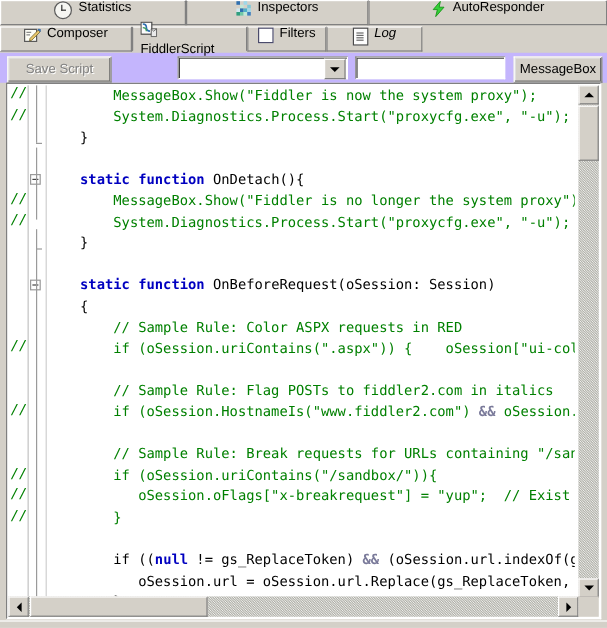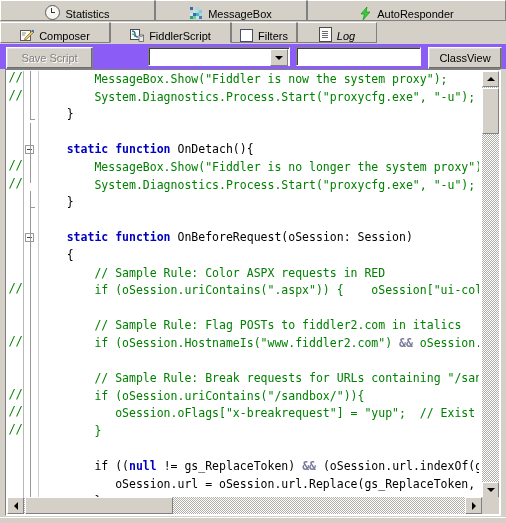--- a/index.html
+++ b/index.html
@@ -13,21 +13,21 @@
   }
   #app { position: relative; width: 506px; height: 523px; background: #d4d0c8; }
 
   
   .tabrow { position: absolute; left: 0; width: 506px; display: flex; }
   #tabrow-top { top: 0; height: 22px; }
   #tabrow-bottom { top: 22px; height: 22px; }
 
   .tab {
     position: relative;
-    display: flex; align-items: flex-end; justify-content: center;
+    display: flex; align-items: flex-start; justify-content: center;
     gap: 5px;
     height: 21px;
     box-sizing: border-box;
     background: #d4d0c8;
     border-left: 1px solid #ffffff;
     border-top: 1px solid #ffffff;
     border-right: 1px solid #808080;
     border-bottom: 1px solid #808080;
     font-size: 11px;
     color: #000;
@@ -70,21 +70,21 @@
   .ico-log { width: 11px; height: 13px; border: 1px solid #4a4a4a; background: #fdfdfd; }
   .ico-log i { position:absolute; left:2px; height:1px; background:#6a6a6a; width:6px; display:block; }
 
   
   .ico-time { width: 14px; height: 12px; }
   .ico-time i { position:absolute; left:0; height:2px; display:block; }
 
   
   #toolbar {
     position: absolute; left: 0; top: 44px; width: 506px; height: 25px;
-    background: #8b5cf6;
+    background: #c4b5fd;
   }
   #save-script {
     position: absolute; left: 6px; top: 3px; width: 85px; height: 20px;
     background: #d4d0c8;
     border: 1px solid;
     border-color: #ffffff #808080 #808080 #ffffff;
     box-shadow: inset -1px -1px 0 #6d6d6d, inset 1px 1px 0 #dfdfdf;
     font-size: 11px;
     color: #808080;
     text-shadow: 1px 1px 0 #ffffff;
@@ -286,41 +286,41 @@
           <i style="left: 9px; top: 3px; background: rgb(127, 200, 216);"></i>
           <i style="left: 0px; top: 6px; background: rgb(207, 232, 240);"></i>
           <i style="left: 3px; top: 6px; background: rgb(47, 111, 176);"></i>
           <i style="left: 6px; top: 6px; background: rgb(79, 176, 200);"></i>
           <i style="left: 9px; top: 6px; background: rgb(159, 216, 232);"></i>
           <i style="left: 0px; top: 9px; background: rgb(47, 159, 127);"></i>
           <i style="left: 3px; top: 9px; background: rgb(111, 200, 168);"></i>
           <i style="left: 6px; top: 9px; background: rgb(191, 232, 216);"></i>
           <i style="left: 9px; top: 9px; background: rgb(63, 127, 192);"></i>
         </span>
-        <span class="tab-label">MessageBox</span>
+        <span class="tab-label">Inspectors</span>
       </div>
       <div class="tab sep-left" style="width: 199px;">
         <span class="ico ico-bolt"><svg width="13" height="13" viewBox="0 0 13 13">
             <polygon points="8,0 2,7 5.5,7 4,13 11,5 7,5" fill="#36d13a" stroke="#119011" stroke-width="0.7"></polygon>
           </svg></span>
         <span class="tab-label">AutoResponder</span>
       </div>
     </div>
   <div class="tabrow" id="tabrow-bottom">
       <div class="tab" style="width: 110px;">
         <span class="ico ico-comp"><svg width="14" height="13" viewBox="0 0 14 13">
             <rect x="0.5" y="1.5" width="10" height="10" fill="#fdfdf5" stroke="#5a5a5a"></rect>
             <polygon points="5,9 12,2 13.5,3.5 6.5,10.5 4.6,11" fill="#e8c66a" stroke="#6a5a20" stroke-width="0.6"></polygon>
             <polygon points="12,2 13.5,3.5 13.9,1.6 12,1.2" fill="#3a7fc8" stroke="#1a4f90" stroke-width="0.5"></polygon>
             <line x1="2" y1="4" x2="6" y2="4" stroke="#8a8a8a"></line>
             <line x1="2" y1="6" x2="5" y2="6" stroke="#8a8a8a"></line>
           </svg></span>
         <span class="tab-label">Composer</span>
       </div>
-      <div class="tab selected sep-left" style="width: 121px;">
+      <div class="tab selected sep-left" style="width: 96px; flex-direction: column;">
         <span class="ico ico-script"><svg width="14" height="13" viewBox="0 0 14 13">
             <rect x="0.5" y="0.5" width="9" height="10" fill="#fbfbfb" stroke="#4a4a4a"></rect>
             <path d="M2,2 q3,0 3,3 q0,3 3,3" fill="none" stroke="#2f6fb0" stroke-width="1.4"></path>
             <path d="M2,5 q3,0 3,3" fill="none" stroke="#3f9f5f" stroke-width="1.2"></path>
             <polygon points="9,6 13.5,6 13.5,12.5 9,12.5" fill="#eaeaea" stroke="#4a4a4a" stroke-width="0.7"></polygon>
             <polyline points="9,6 11,8 13.5,6" fill="none" stroke="#4a4a4a" stroke-width="0.6"></polyline>
           </svg></span>
         <span class="tab-label">FiddlerScript</span>
       </div>
       <div class="tab sep-left" style="width: 66px;">
@@ -346,21 +346,21 @@
     <div id="goto-combo">
       <input id="goto-input" type="text" placeholder="" style="">
       <div id="goto-arrow">
         <span class="tri-down"></span>
       </div>
     </div>
     <div id="find-box">
       <input id="find-input" type="text" placeholder="" style="">
     </div>
     <div id="classview-btn">
-      <span>ClassView</span>
+      <span>MessageBox</span>
     </div>
   </div>
 
   <div id="editor-frame">
     <div id="editor-inner">
       <div id="margin-bookmark">
           <div class="gut-slash" style="top: -1px;">//</div>
           <div class="gut-slash" style="top: 16.6px;">//</div>
           <div class="gut-slash" style="top: 87px;">//</div>
           <div class="gut-slash" style="top: 104.6px;">//</div>

